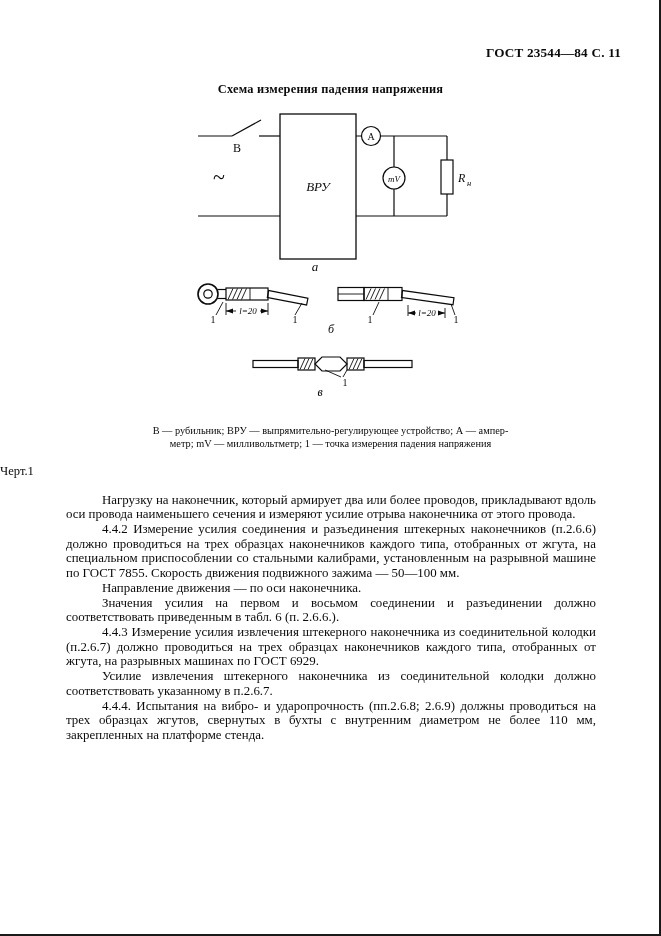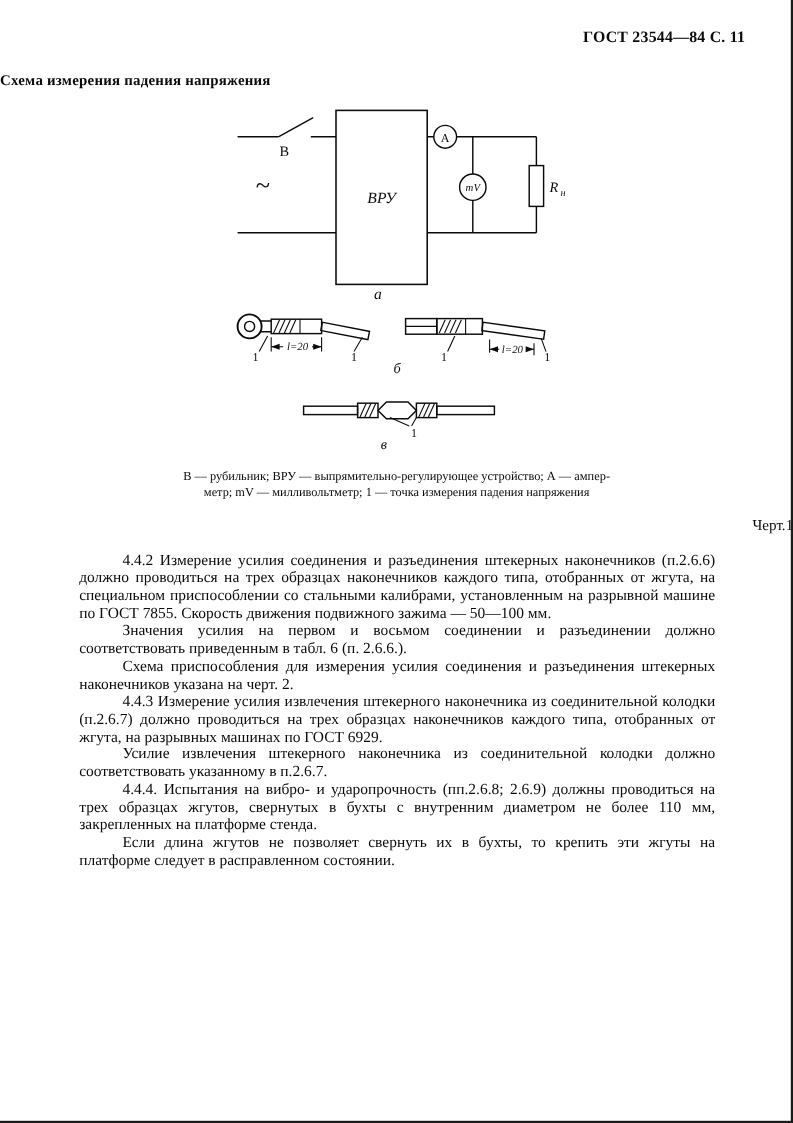--- a/index.html
+++ b/index.html
@@ -1,31 +1,31 @@
 <!DOCTYPE html>
 <html><head>
 <meta charset="utf-8">
 <style>
   *{margin:0;padding:0;box-sizing:border-box}
   html,body{background:#ffffff}
   body{
     width:661px;height:936px;position:relative;overflow:hidden;
     font-family:"Liberation Serif","DejaVu Serif",serif;color:#0b0b0b;
   }
-  .page{padding-top:23px}
+  .page{padding-top:45px}
   .doc-ref{
     text-align:right;margin-right:40px;
     font-weight:700;font-size:13.2px;line-height:1.2;letter-spacing:.2px;
   }
   .fig-title{
-    text-align:left;font-weight:700;font-size:12.4px;margin-top:21px;letter-spacing:.2px;
+    text-align:center;font-weight:700;font-size:12.4px;margin-top:21px;letter-spacing:.2px;
   }
   svg.diagram{display:block;margin-top:7px}
-  .caption{text-align:center;font-size:10.3px;line-height:13.4px;margin-top:9px}
-  .fig-number{text-align:right;font-size:12.6px;margin-top:13px}
+  .caption{text-align:center;font-size:10.3px;line-height:13.4px;margin-top:20px}
+  .fig-number{text-align:left;font-size:12.6px;margin-top:13px}
   .body-text{
     margin:14px 65px 0 66px;
     font-size:12.9px;line-height:14.7px;text-align:justify;
   }
   .body-text p{text-indent:36px}
   .edge-right{position:absolute;top:0;right:0;width:2px;height:100%;background:#1a1a1a}
   .edge-bottom{position:absolute;left:0;bottom:0;width:100%;height:2px;background:#1a1a1a}
   .diagram text{fill:#0b0b0b;font-family:"Liberation Serif","DejaVu Serif",serif}
 </style>
 </head>
@@ -155,25 +155,25 @@
   </svg>
 
   <div class="caption">
     <div>В — рубильник; ВРУ — выпрямительно-регулирующее устройство; А — ампер-</div>
     <div>метр; mV — милливольтметр; 1 — точка измерения падения напряжения</div>
   </div>
 
   <div class="fig-number">Черт.1</div>
 
   <div class="body-text">
+    <p>Нагрузку на наконечник, который армирует два или более проводов, прикладывают вдоль оси провода наименьшего сечения и измеряют усилие отрыва наконечника от этого провода.</p>
     <p>4.4.2 Измерение усилия соединения и разъединения штекерных наконечников (п.2.6.6) должно проводиться на трех образцах наконечников каждого типа, отобранных от жгута, на специальном приспособлении со стальными калибрами, установленным на разрывной машине по ГОСТ 7855. Скорость движения подвижного зажима — 50—100 мм.</p>
+    <p>Направление движения — по оси наконечника.</p>
     <p>Значения усилия на первом и восьмом соединении и разъединении должно соответствовать приведенным в табл. 6 (п. 2.6.6.).</p>
-    <p>Схема приспособления для измерения усилия соединения и разъединения штекерных наконечников указана на черт. 2.</p>
     <p>4.4.3 Измерение усилия извлечения штекерного наконечника из соединительной колодки (п.2.6.7) должно проводиться на трех образцах наконечников каждого типа, отобранных от жгута, на разрывных машинах по ГОСТ 6929.</p>
     <p>Усилие извлечения штекерного наконечника из соединительной колодки должно соответствовать указанному в п.2.6.7.</p>
     <p>4.4.4. Испытания на вибро- и ударопрочность (пп.2.6.8; 2.6.9) должны проводиться на трех образцах жгутов, свернутых в бухты с внутренним диаметром не более 110 мм, закрепленных на платформе стенда.</p>
-    <p>Если длина жгутов не позволяет свернуть их в бухты, то крепить эти жгуты на платформе следует в расправленном состоянии.</p>
   </div>
 
 </div>
 
 <div class="edge-right"></div>
 <div class="edge-bottom"></div>
 
 </body></html>

